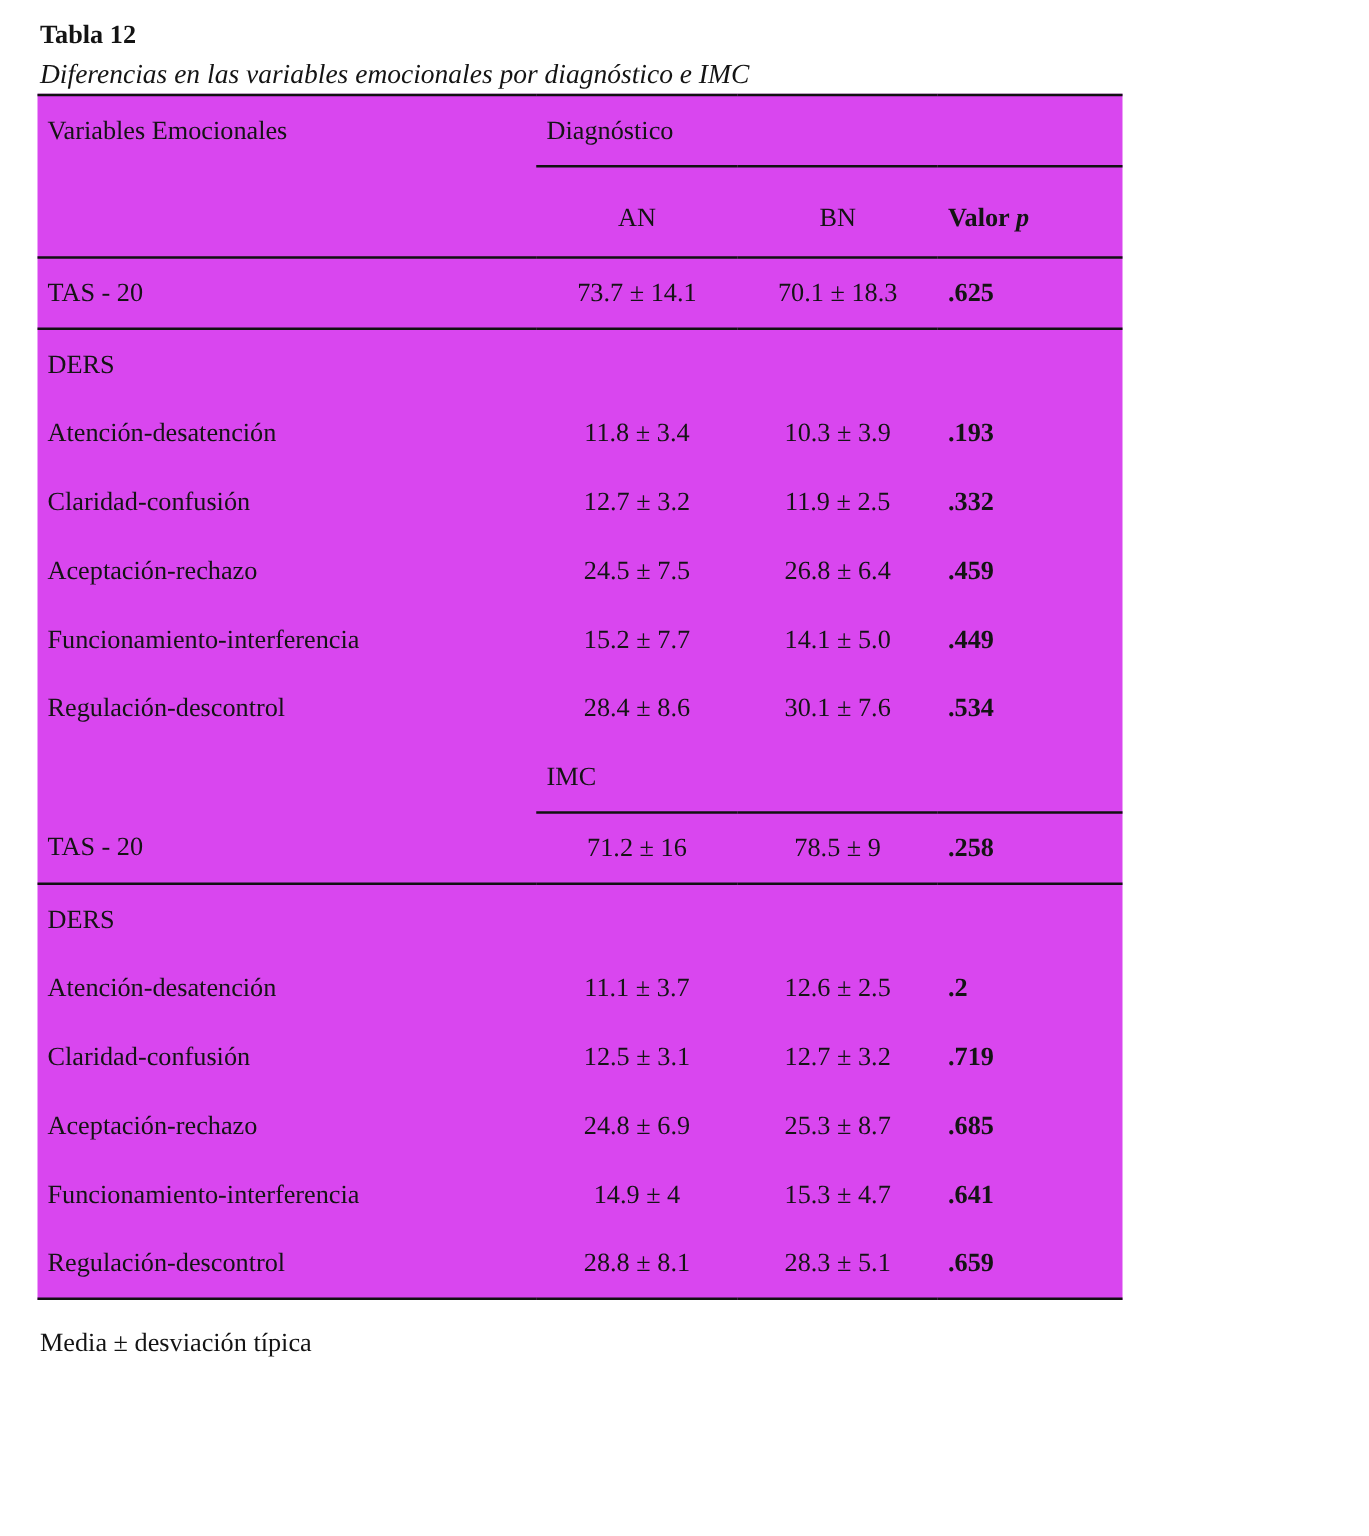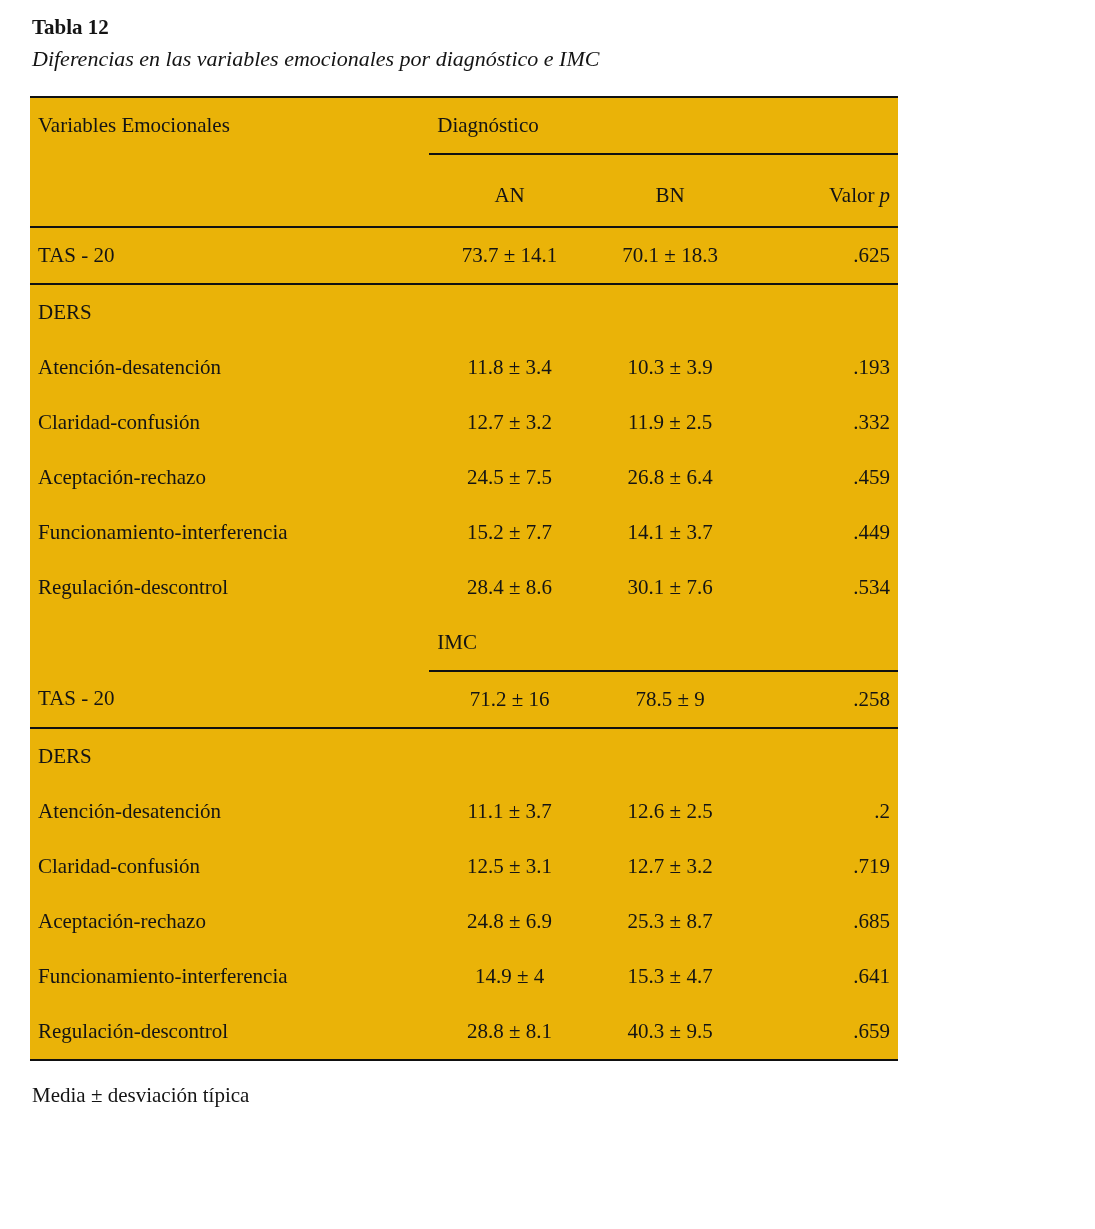--- a/index.html
+++ b/index.html
@@ -23,38 +23,39 @@
   }
   .table-title {
     font-size: 22px;
     line-height: 1.3;
     margin-top: 5px;
     font-style: italic;
   }
   table.stats {
     width: 100%;
     border-collapse: collapse;
-    background: #eab308;
-    margin-top: 22px;
+    background: #d946ef;
+    margin-top: 1px;
     border-top: 2px solid #111;
     border-bottom: 2px solid #111;
     font-size: 21px;
   }
   table.stats td {
     padding: 15px 8px;
     vertical-align: middle;
   }
   td.var {
     text-align: left;
     padding-left: 14px;
   }
   td.num { text-align: center; }
   td.pval {
-    text-align: right;
+    text-align: left;
     padding-right: 54px;
+    font-weight: bold;
   }
   tr.rule-below td { border-bottom: 2px solid #111; }
   td.group-cell {
     border-bottom: 2px solid #111;
     padding: 16px 0;
   }
   tr.colhead-row td { padding-top: 28px; padding-bottom: 18px; }
   .pit {
     font-style: italic;
     margin-left: 5px;
@@ -127,21 +128,21 @@
       <tr>
         <td class="var">Aceptación-rechazo</td>
         <td class="num">24.5 ± 7.5</td>
         <td class="num">26.8 ± 6.4</td>
         <td class="pval">.459</td>
       </tr>
 
       <tr>
         <td class="var">Funcionamiento-interferencia</td>
         <td class="num">15.2 ± 7.7</td>
-        <td class="num">14.1 ± 3.7</td>
+        <td class="num">14.1 ± 5.0</td>
         <td class="pval">.449</td>
       </tr>
 
       <tr>
         <td class="var">Regulación-descontrol</td>
         <td class="num">28.4 ± 8.6</td>
         <td class="num">30.1 ± 7.6</td>
         <td class="pval">.534</td>
       </tr>
 
@@ -189,21 +190,21 @@
       <tr>
         <td class="var">Funcionamiento-interferencia</td>
         <td class="num">14.9 ± 4</td>
         <td class="num">15.3 ± 4.7</td>
         <td class="pval">.641</td>
       </tr>
 
       <tr>
         <td class="var">Regulación-descontrol</td>
         <td class="num">28.8 ± 8.1</td>
-        <td class="num">40.3 ± 9.5</td>
+        <td class="num">28.3 ± 5.1</td>
         <td class="pval">.659</td>
       </tr>
 
     </tbody>
   </table>
 
   <div class="footnote">Media ± desviación típica</div>
 
 </div>
 

